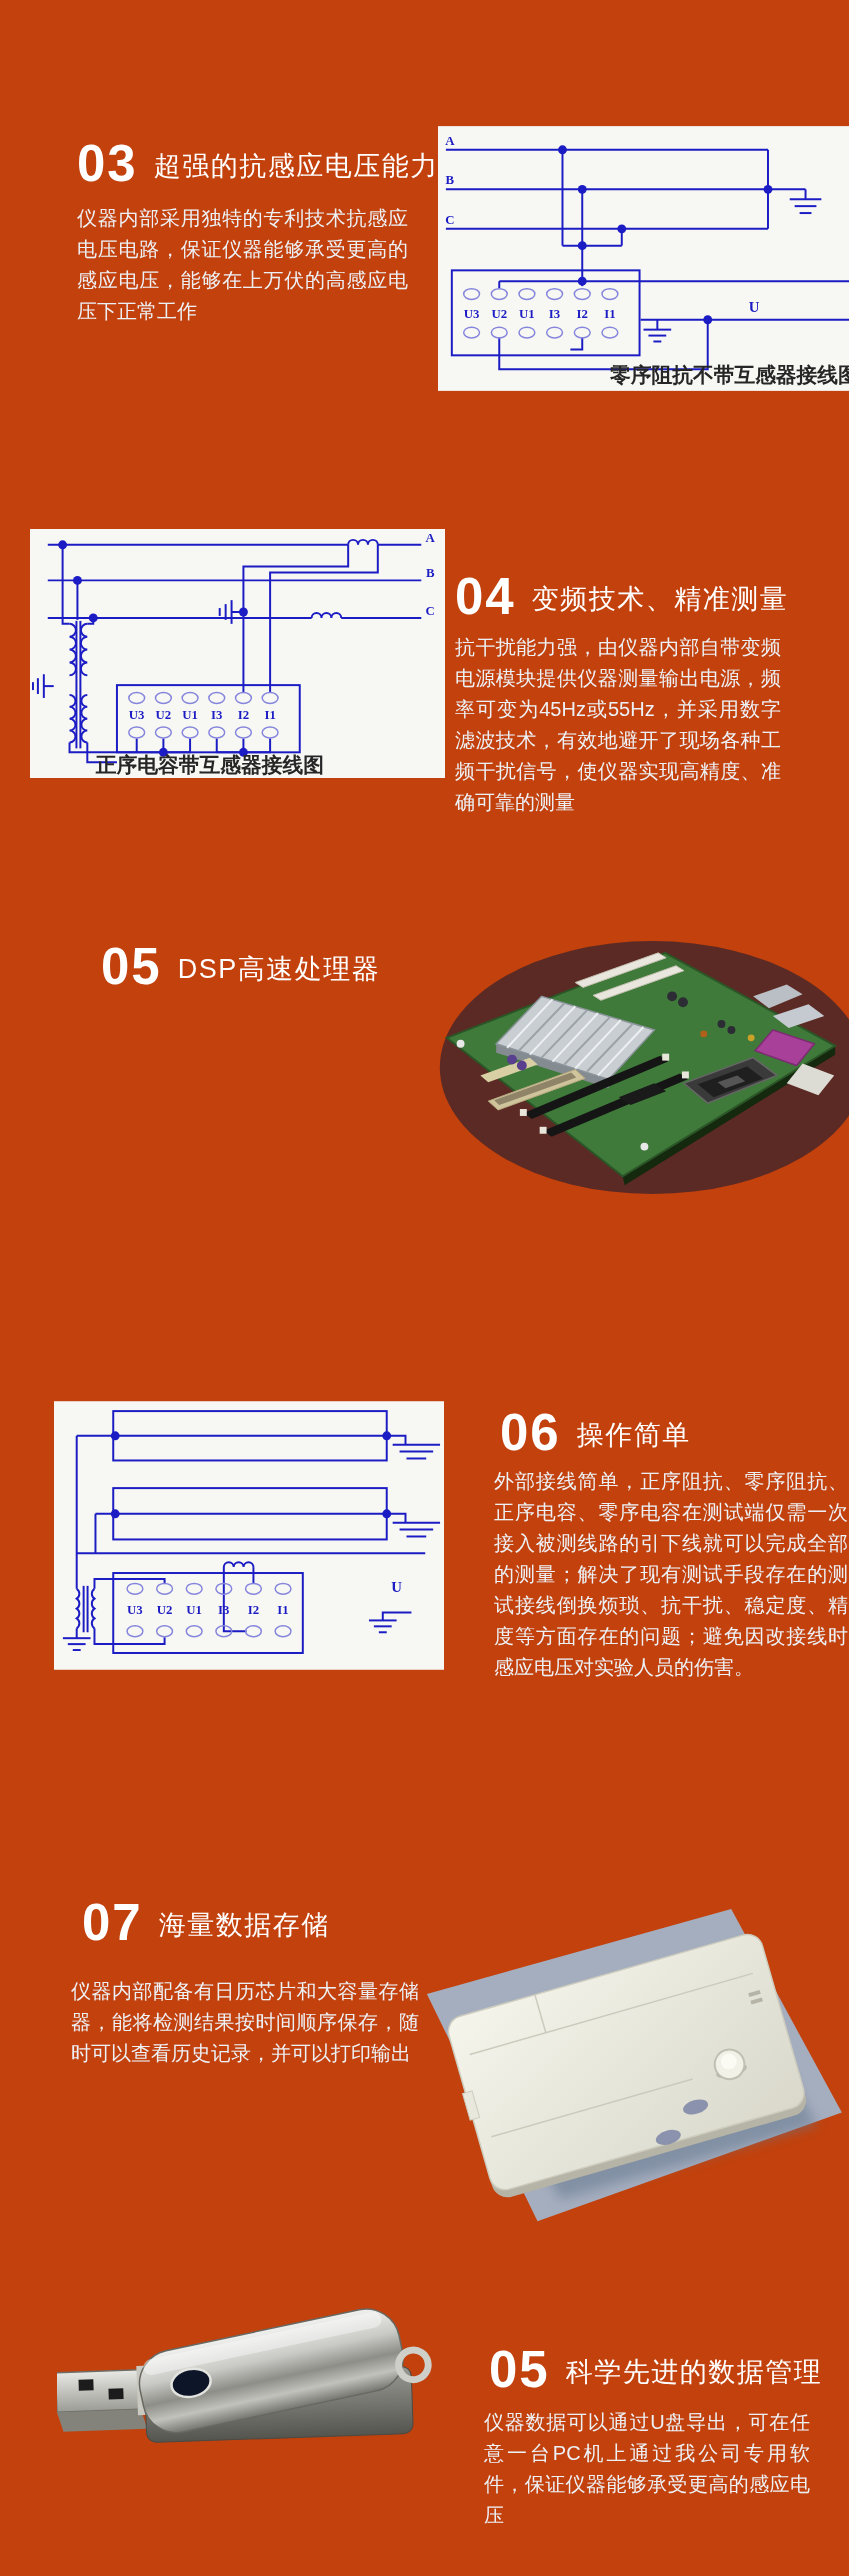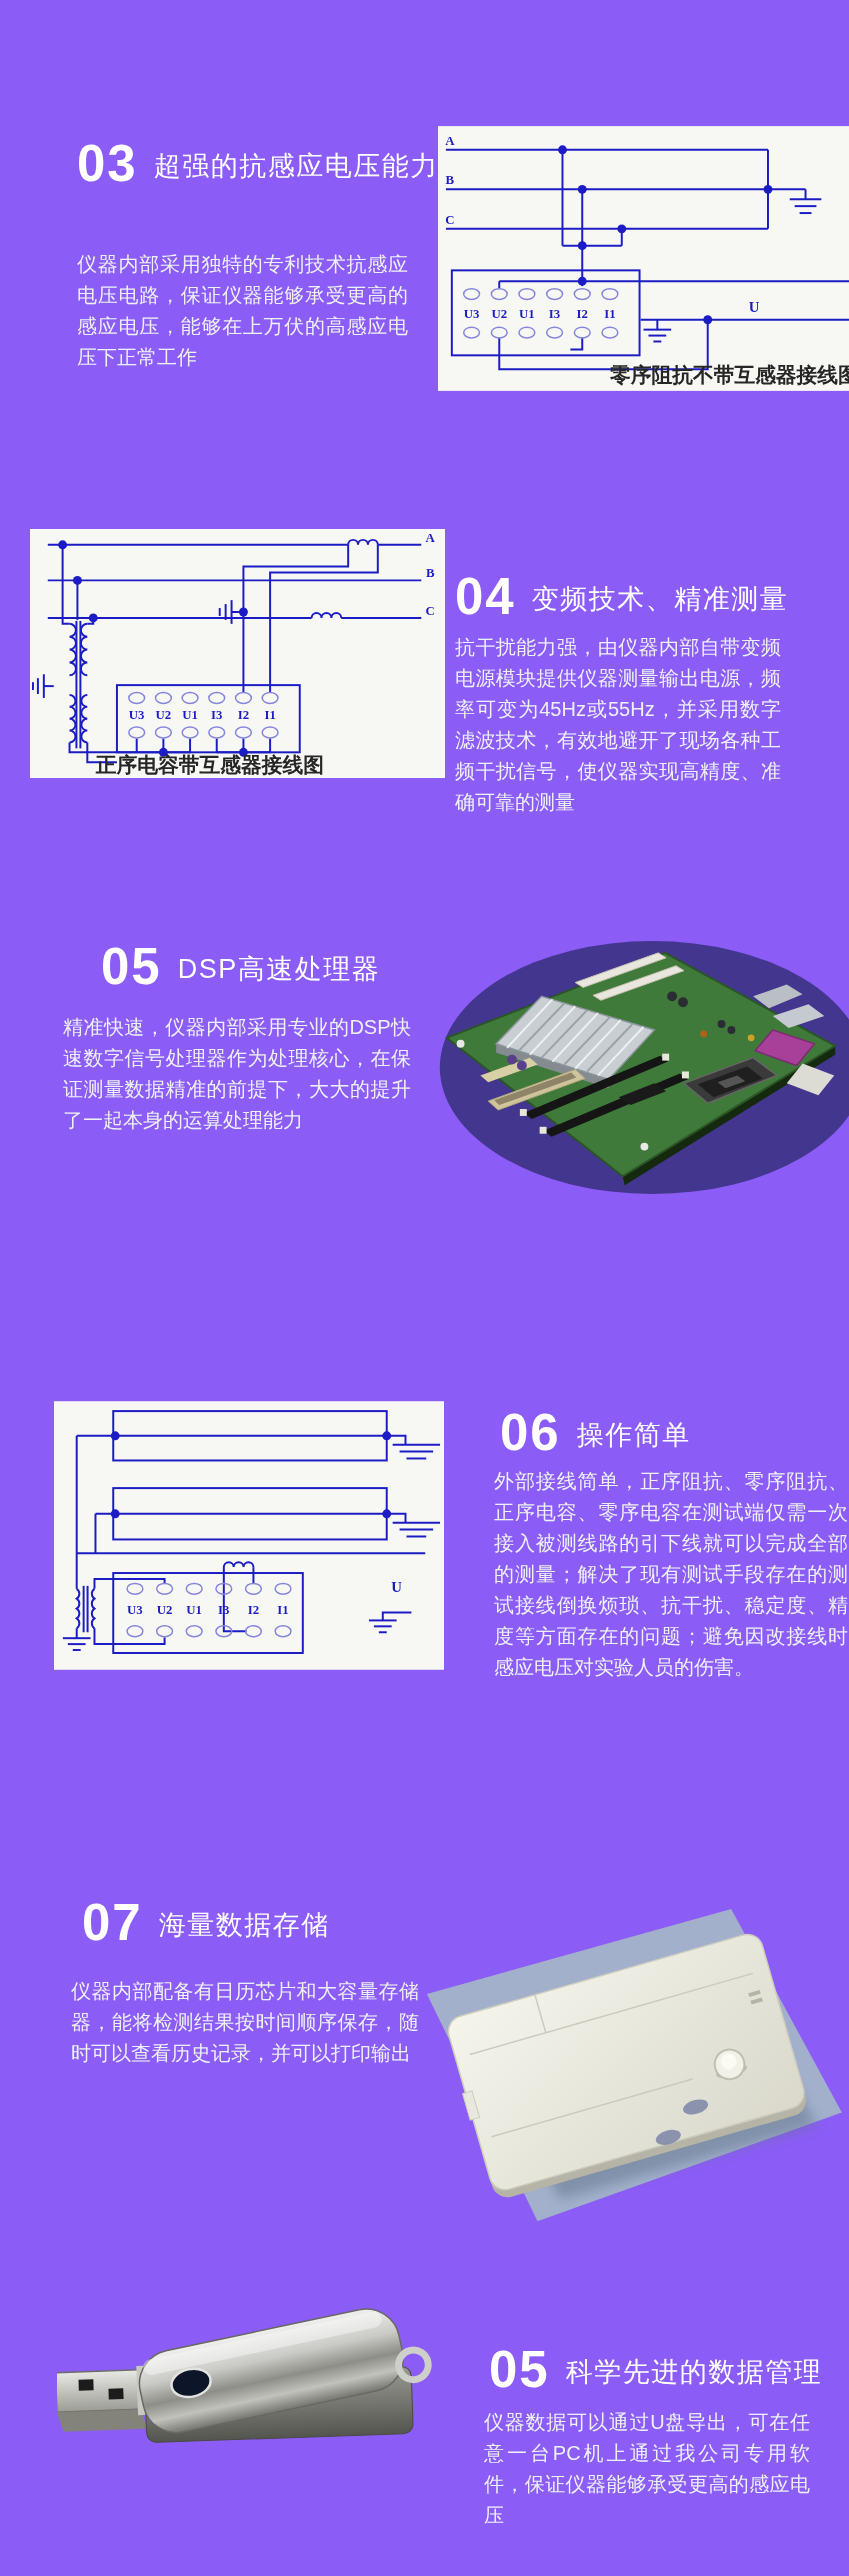--- a/index.html
+++ b/index.html
@@ -1,35 +1,35 @@
 <!DOCTYPE html>
 <html><head>
 <meta charset="utf-8">
 <style>
   html,body{margin:0;padding:0;background:#031026;}
-  #page{position:relative;width:850px;height:2576px;background:#8b5cf6;overflow:hidden;
+  #page{position:relative;width:850px;height:2576px;background:#c2410c;overflow:hidden;
         font-family:"Liberation Sans",sans-serif;}
   .hdr{position:absolute;display:flex;align-items:flex-end;gap:16px;color:#ffffff;white-space:nowrap;}
   .num{font-size:51px;font-weight:700;line-height:1;letter-spacing:2px;}
   .ttl{font-size:27px;font-weight:400;padding-bottom:5px;letter-spacing:1.5px;}
   .bodytxt{position:absolute;color:#edf1f6;font-size:20px;line-height:31px;text-align:justify;}
   .fig{position:absolute;}
   .fig svg{display:block;}
   .dlabel{font-family:"Liberation Serif",serif;font-weight:bold;}
 </style>
 </head>
 <body>
 
 <div id="page">
 
   <div class="hdr" style="left:77px;top:138px;">
     <span class="num">03</span>
     <span class="ttl">超强的抗感应电压能力</span>
   </div>
-  <div class="bodytxt" style="left:77px;top:203px;width:331px;margin-top:46px;">仪器内部采用独特的专利技术抗感应电压电路，保证仪器能够承受更高的感应电压，能够在上万伏的高感应电压下正常工作</div>
+  <div class="bodytxt" style="left:77px;top:203px;width:331px;">仪器内部采用独特的专利技术抗感应电压电路，保证仪器能够承受更高的感应电压，能够在上万伏的高感应电压下正常工作</div>
 
   <div class="fig" style="left:438px;top:126px;">
     <svg width="412" height="265" viewBox="0 0 417 268">
       <rect x="0" y="0" width="417" height="268" fill="#f7f7f3"></rect>
       <g stroke="#1c1cc4" stroke-width="2" fill="none">
         <path d="M8,24 H334"></path>
           <path d="M8,64 H372"></path>
           <path d="M8,104 H334"></path>
         <path d="M334,24 V104"></path>
         <path d="M372,64 V74"></path>
@@ -169,21 +169,20 @@
   <div class="hdr" style="left:455px;top:571px;">
     <span class="num">04</span>
     <span class="ttl">变频技术、精准测量</span>
   </div>
   <div class="bodytxt" style="left:455px;top:632px;width:326px;">抗干扰能力强，由仪器内部自带变频电源模块提供仪器测量输出电源，频率可变为45Hz或55Hz，并采用数字滤波技术，有效地避开了现场各种工频干扰信号，使仪器实现高精度、准确可靠的测量</div>
 
   <div class="hdr" style="left:81px;top:941px;margin-left:20px;">
     <span class="num">05</span>
     <span class="ttl">DSP高速处理器</span>
   </div>
-  <div class="bodytxt" style="left:63px;top:1012px;width:348px;">精准快速，仪器内部采用专业的DSP快速数字信号处理器作为处理核心，在保证测量数据精准的前提下，大大的提升了一起本身的运算处理能力</div>
 
   <div class="fig" style="left:425px;top:939px;">
     <svg width="425" height="259" viewBox="0 0 430 262">
       <ellipse cx="230" cy="130" rx="215" ry="128" fill="#0a1838" opacity="0.55"></ellipse>
       <polygon points="200,240 415,108 415,117 202,249" fill="#15290f"></polygon>
       <polygon points="22,100 243,14 415,108 200,240" fill="#3f7a3a" stroke="#2b5527" stroke-width="2"></polygon>
       <polygon points="152,44 236,14 244,19 160,49" fill="#e9e7dd" stroke="#c2bfb0" stroke-width="1"></polygon>
       <polygon points="170,57 254,27 262,32 178,62" fill="#e9e7dd" stroke="#c2bfb0" stroke-width="1"></polygon>
       <polygon points="332,58 366,46 382,56 348,70" fill="#b9bfc4"></polygon>
       <polygon points="352,78 388,66 404,78 368,90" fill="#c4cacf"></polygon>

